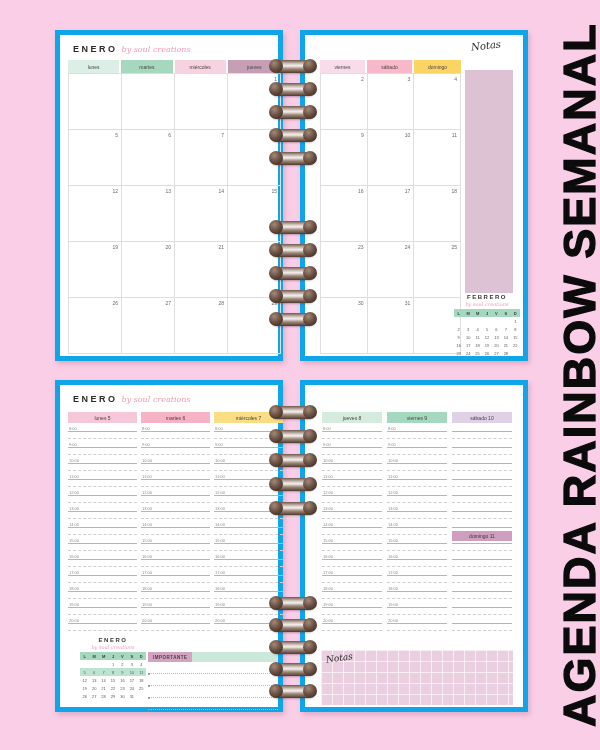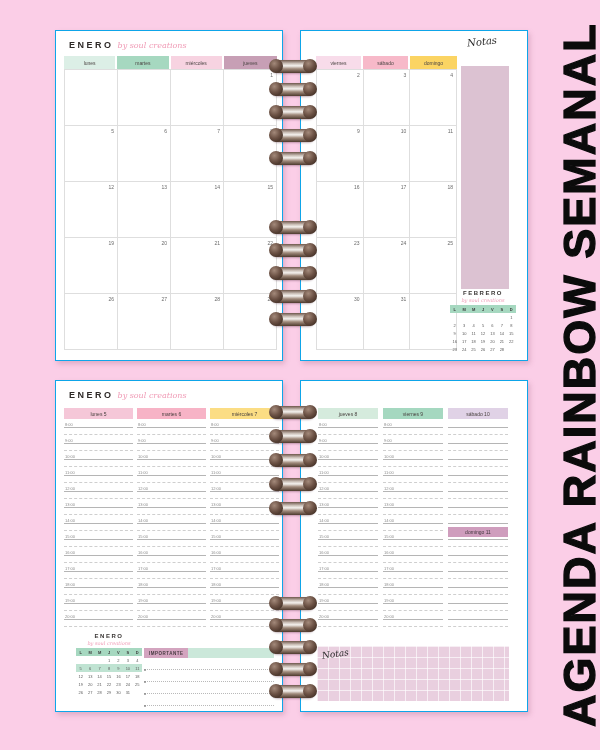--- a/index.html
+++ b/index.html
@@ -1,20 +1,20 @@
 <!DOCTYPE html>
 <html><head>
 <meta charset="utf-8">
 <style>
   html,body{margin:0;padding:0;}
   body{width:600px;height:750px;background:#fbcee7;font-family:"Liberation Sans",sans-serif;}
   .canvas{position:relative;width:600px;height:750px;background:#fbcee7;overflow:hidden;}
 
   
-  .page{position:absolute;width:228px;background:#fff;border:1px solid #0ea5e9;
+  .page{position:absolute;width:228px;background:#fff;border:5px solid #0ea5e9;
         box-shadow:2px 3px 5px rgba(150,90,120,.28);box-sizing:border-box;}
   .tl{left:55px;top:30px;height:331px}
   .tr{left:300px;top:30px;height:331px}
   .bl{left:55px;top:380px;height:332px}
   .br{left:300px;top:380px;height:332px}
 
   .page-title-row{position:absolute;left:13px;top:9px;display:flex;align-items:baseline;gap:4px;}
   .ptitle{font-size:9px;font-weight:bold;letter-spacing:2.5px;color:#2e2a28;}
   .pscript{font-size:8px;font-style:italic;color:#f09ab5;font-family:"DejaVu Serif",serif;}
 

